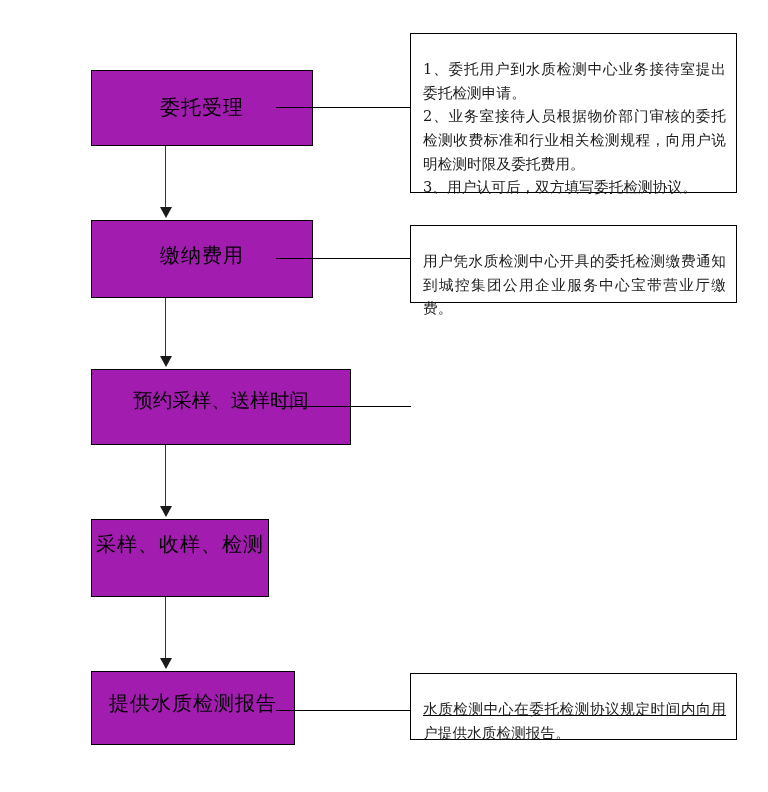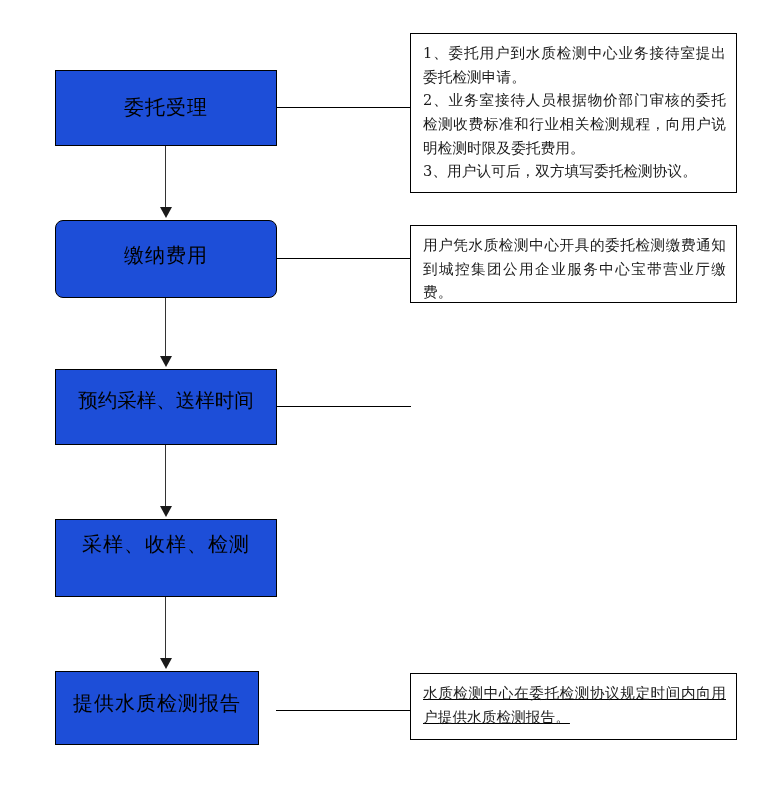--- a/index.html
+++ b/index.html
@@ -14,21 +14,22 @@
     background: #ffffff;
     overflow: hidden;
     font-family: "Liberation Serif", "DejaVu Serif", serif;
   }
 
   
   .flow-box {
     position: absolute;
     box-sizing: border-box;
     border: 1.4px solid #000000;
-    background: #1d4ed8;
+    background: #a21caf;
+    margin-left: 36px;
   }
   .flow-label {
     position: absolute;
     left: 0;
     right: 0;
     text-align: center;
     font-family: "Liberation Sans", "DejaVu Sans", sans-serif;
     font-size: 20px;
     line-height: 1.1;
     color: #000000;
@@ -39,21 +40,21 @@
     letter-spacing: 0px;
     font-size: 19.5px;
   }
 
   
   .note-box {
     position: absolute;
     box-sizing: border-box;
     border: 1.4px solid #000000;
     background: #ffffff;
-    padding: 7px 10px 6px 12px;
+    padding: 23px 10px 6px 12px;
   }
   .note-text {
     font-family: "DejaVu Serif", "Liberation Serif", serif;
     font-size: 14.6px;
     line-height: 1.62;
     color: #1a1a1a;
     text-align: justify;
     white-space: pre-line;
     letter-spacing: 0.1px;
   }
@@ -88,38 +89,38 @@
   </div>
   <div class="h-connector" style="left:276px; top:107px; width:135px;"></div>
   <div class="note-box" style="left:410px; top:33px; width:327px; height:160px;">
     <div class="note-text">1、委托用户到水质检测中心业务接待室提出委托检测申请。
 2、业务室接待人员根据物价部门审核的委托检测收费标准和行业相关检测规程，向用户说明检测时限及委托费用。
 3、用户认可后，双方填写委托检测协议。</div>
   </div>
   <div class="v-connector" style="left:165px; top:146px; height:62px;"></div>
   <div class="arrow-head" style="left:160px; top:207px;"></div>
 
-  <div class="flow-box" style="left:55px; top:220px; width:222px; height:78px;border-radius:8px;">
+  <div class="flow-box" style="left:55px; top:220px; width:222px; height:78px;">
     <div class="flow-label" style="top:23px;">缴纳费用</div>
   </div>
   <div class="h-connector" style="left:276px; top:258px; width:135px;"></div>
   <div class="note-box" style="left:410px; top:225px; width:327px; height:78px;">
     <div class="note-text">用户凭水质检测中心开具的委托检测缴费通知到城控集团公用企业服务中心宝带营业厅缴费。</div>
   </div>
   <div class="v-connector" style="left:165px; top:298px; height:58px;"></div>
   <div class="arrow-head" style="left:160px; top:356px;"></div>
 
-  <div class="flow-box" style="left:55px; top:369px; width:222px; height:76px;">
+  <div class="flow-box" style="left:55px; top:369px; width:260px; height:76px;">
     <div class="flow-label tight" style="top:20px;">预约采样、送样时间</div>
   </div>
   <div class="h-connector" style="left:276px; top:406px; width:135px;"></div>
   <div class="v-connector" style="left:165px; top:445px; height:62px;"></div>
   <div class="arrow-head" style="left:160px; top:506px;"></div>
 
-  <div class="flow-box" style="left:55px; top:519px; width:222px; height:78px;">
+  <div class="flow-box" style="left:55px; top:519px; width:178px; height:78px;">
     <div class="flow-label" style="top:13px;">采样、收样、检测</div>
   </div>
   <div class="v-connector" style="left:165px; top:597px; height:62px;"></div>
   <div class="arrow-head" style="left:160px; top:658px;"></div>
 
   <div class="flow-box" style="left:55px; top:671px; width:204px; height:74px;">
     <div class="flow-label" style="top:20px;">提供水质检测报告</div>
   </div>
   <div class="h-connector" style="left:276px; top:710px; width:135px;"></div>
   <div class="note-box" style="left:410px; top:673px; width:327px; height:67px;text-decoration:underline;">

